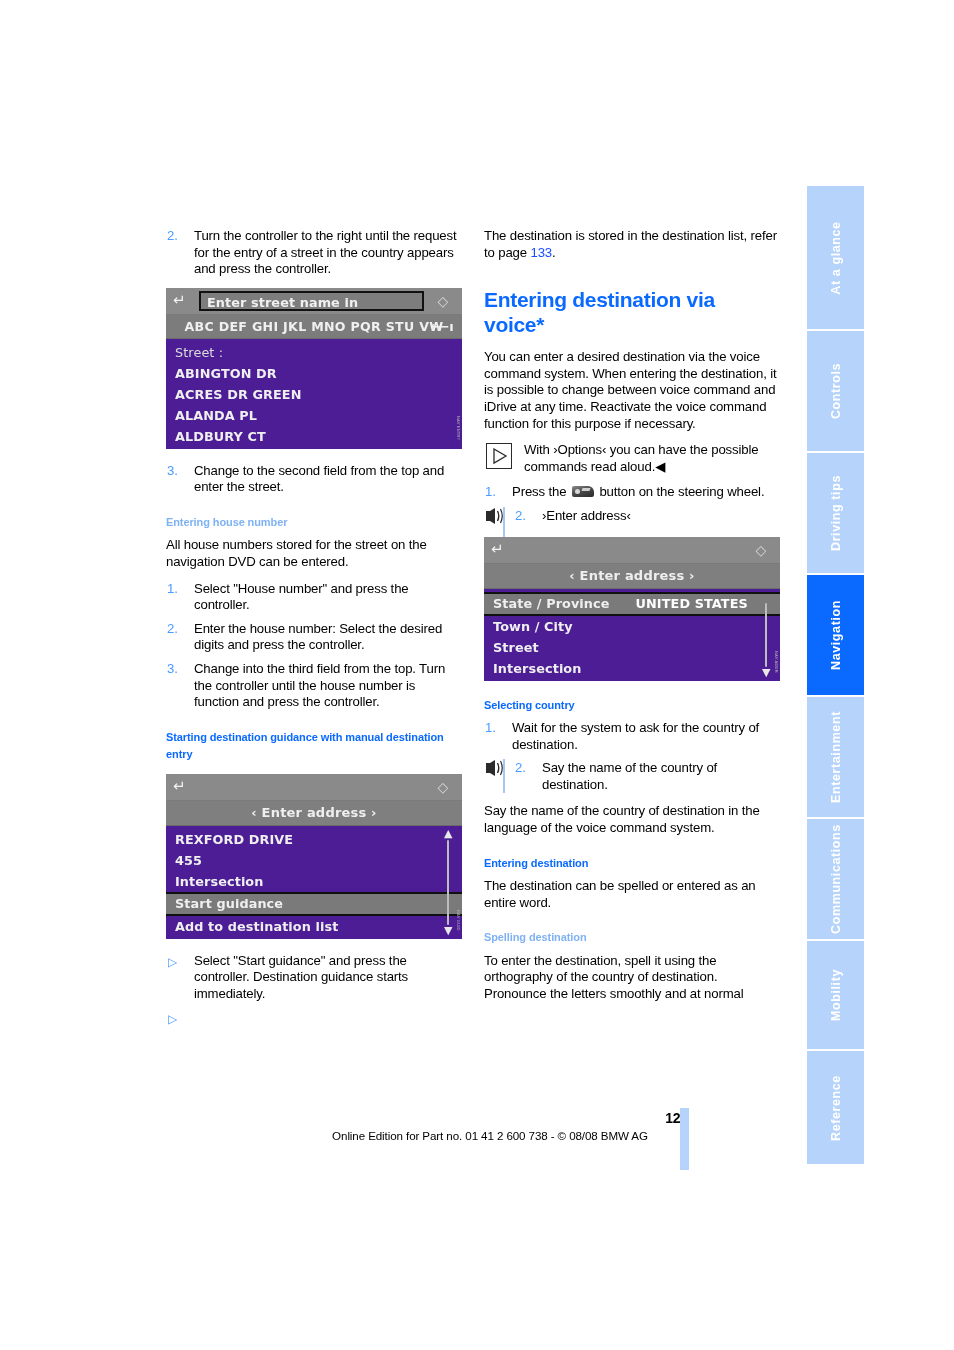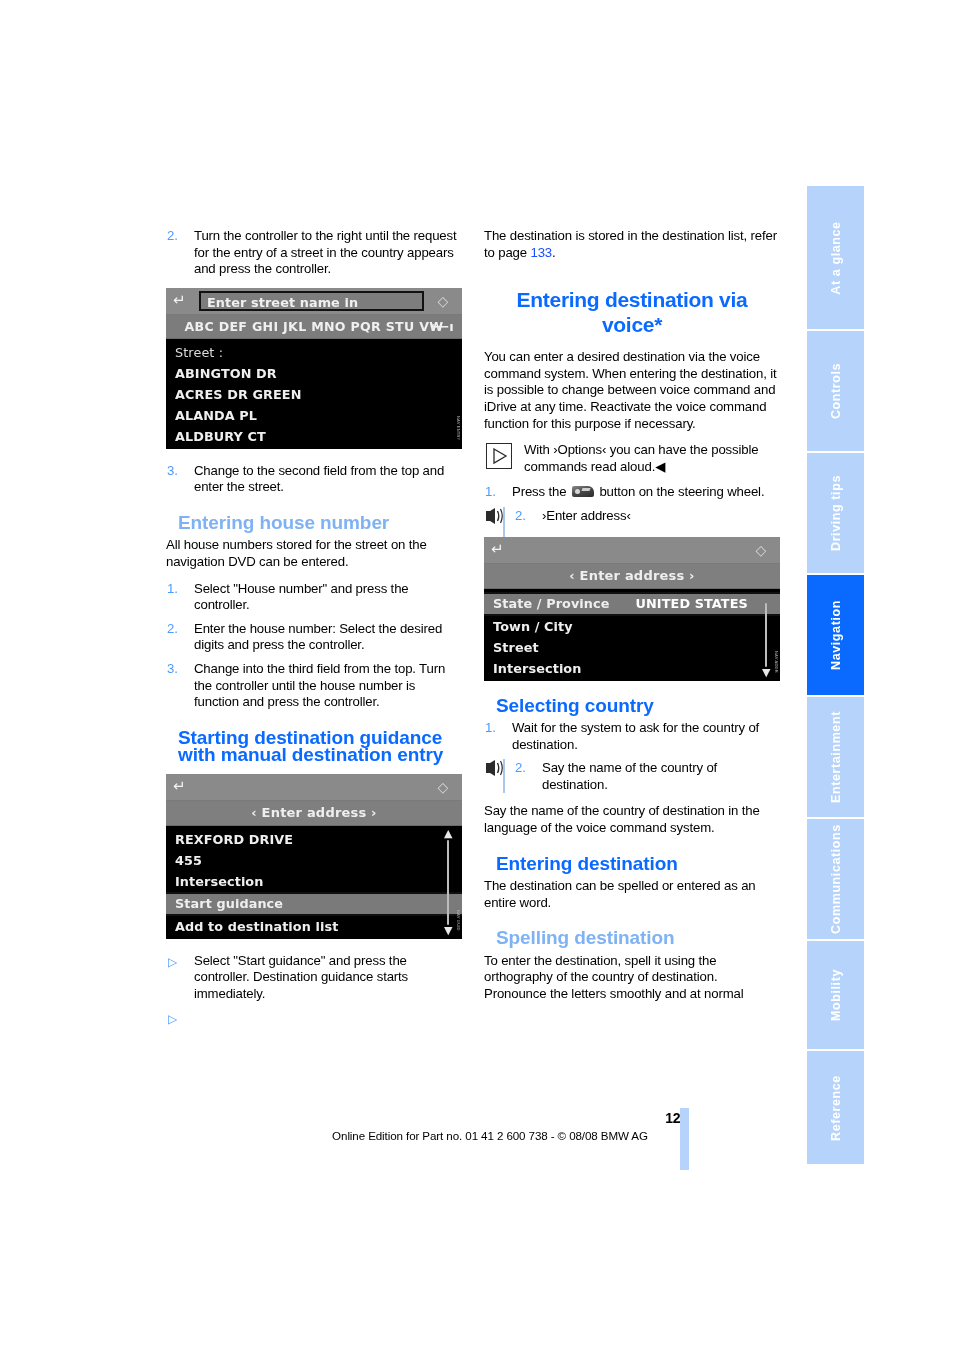--- a/index.html
+++ b/index.html
@@ -38,28 +38,27 @@
     line-height: 16.6px;
     letter-spacing: -0.15px;
   }
   .h1 {
     color: #0a6aff;
     font-size: 21px;
     line-height: 25px;
     font-weight: bold;
     margin: 26px 0 12px 0;
     letter-spacing: -0.3px;
-    text-align: center;
   }
   .h2 {
     color: #0a6aff;
-    font-size: 19px;
+    font-size: 11px;
     line-height: 17.5px;
     font-weight: bold;
-    margin: 18px 0 6px 12px;
+    margin: 18px 0 6px 0;
     letter-spacing: -0.1px;
   }
   .h2.soft { color: #7fb2f4; }
   .h2.first { margin-top: 16px; }
 
   .xref { color: #1a4fff; }
 
   
   .step {
     position: relative;
@@ -229,21 +228,21 @@
     font-size: 13px;
     font-weight: bold;
     line-height: 24px;
     text-align: center;
     letter-spacing: 0.2px;
     border-bottom: 1px solid #6a6a6a;
   }
   .shot .list {
     position: relative;
     padding: 3px 0 2px 0;
-    background: #000000;
+    background: #4c1d95;
   }
   .shot .row {
     position: relative;
     height: 21px;
     line-height: 21px;
     padding-left: 9px;
     color: #efefef;
     font-size: 12.8px;
     font-weight: bold;
     letter-spacing: 0.1px;

